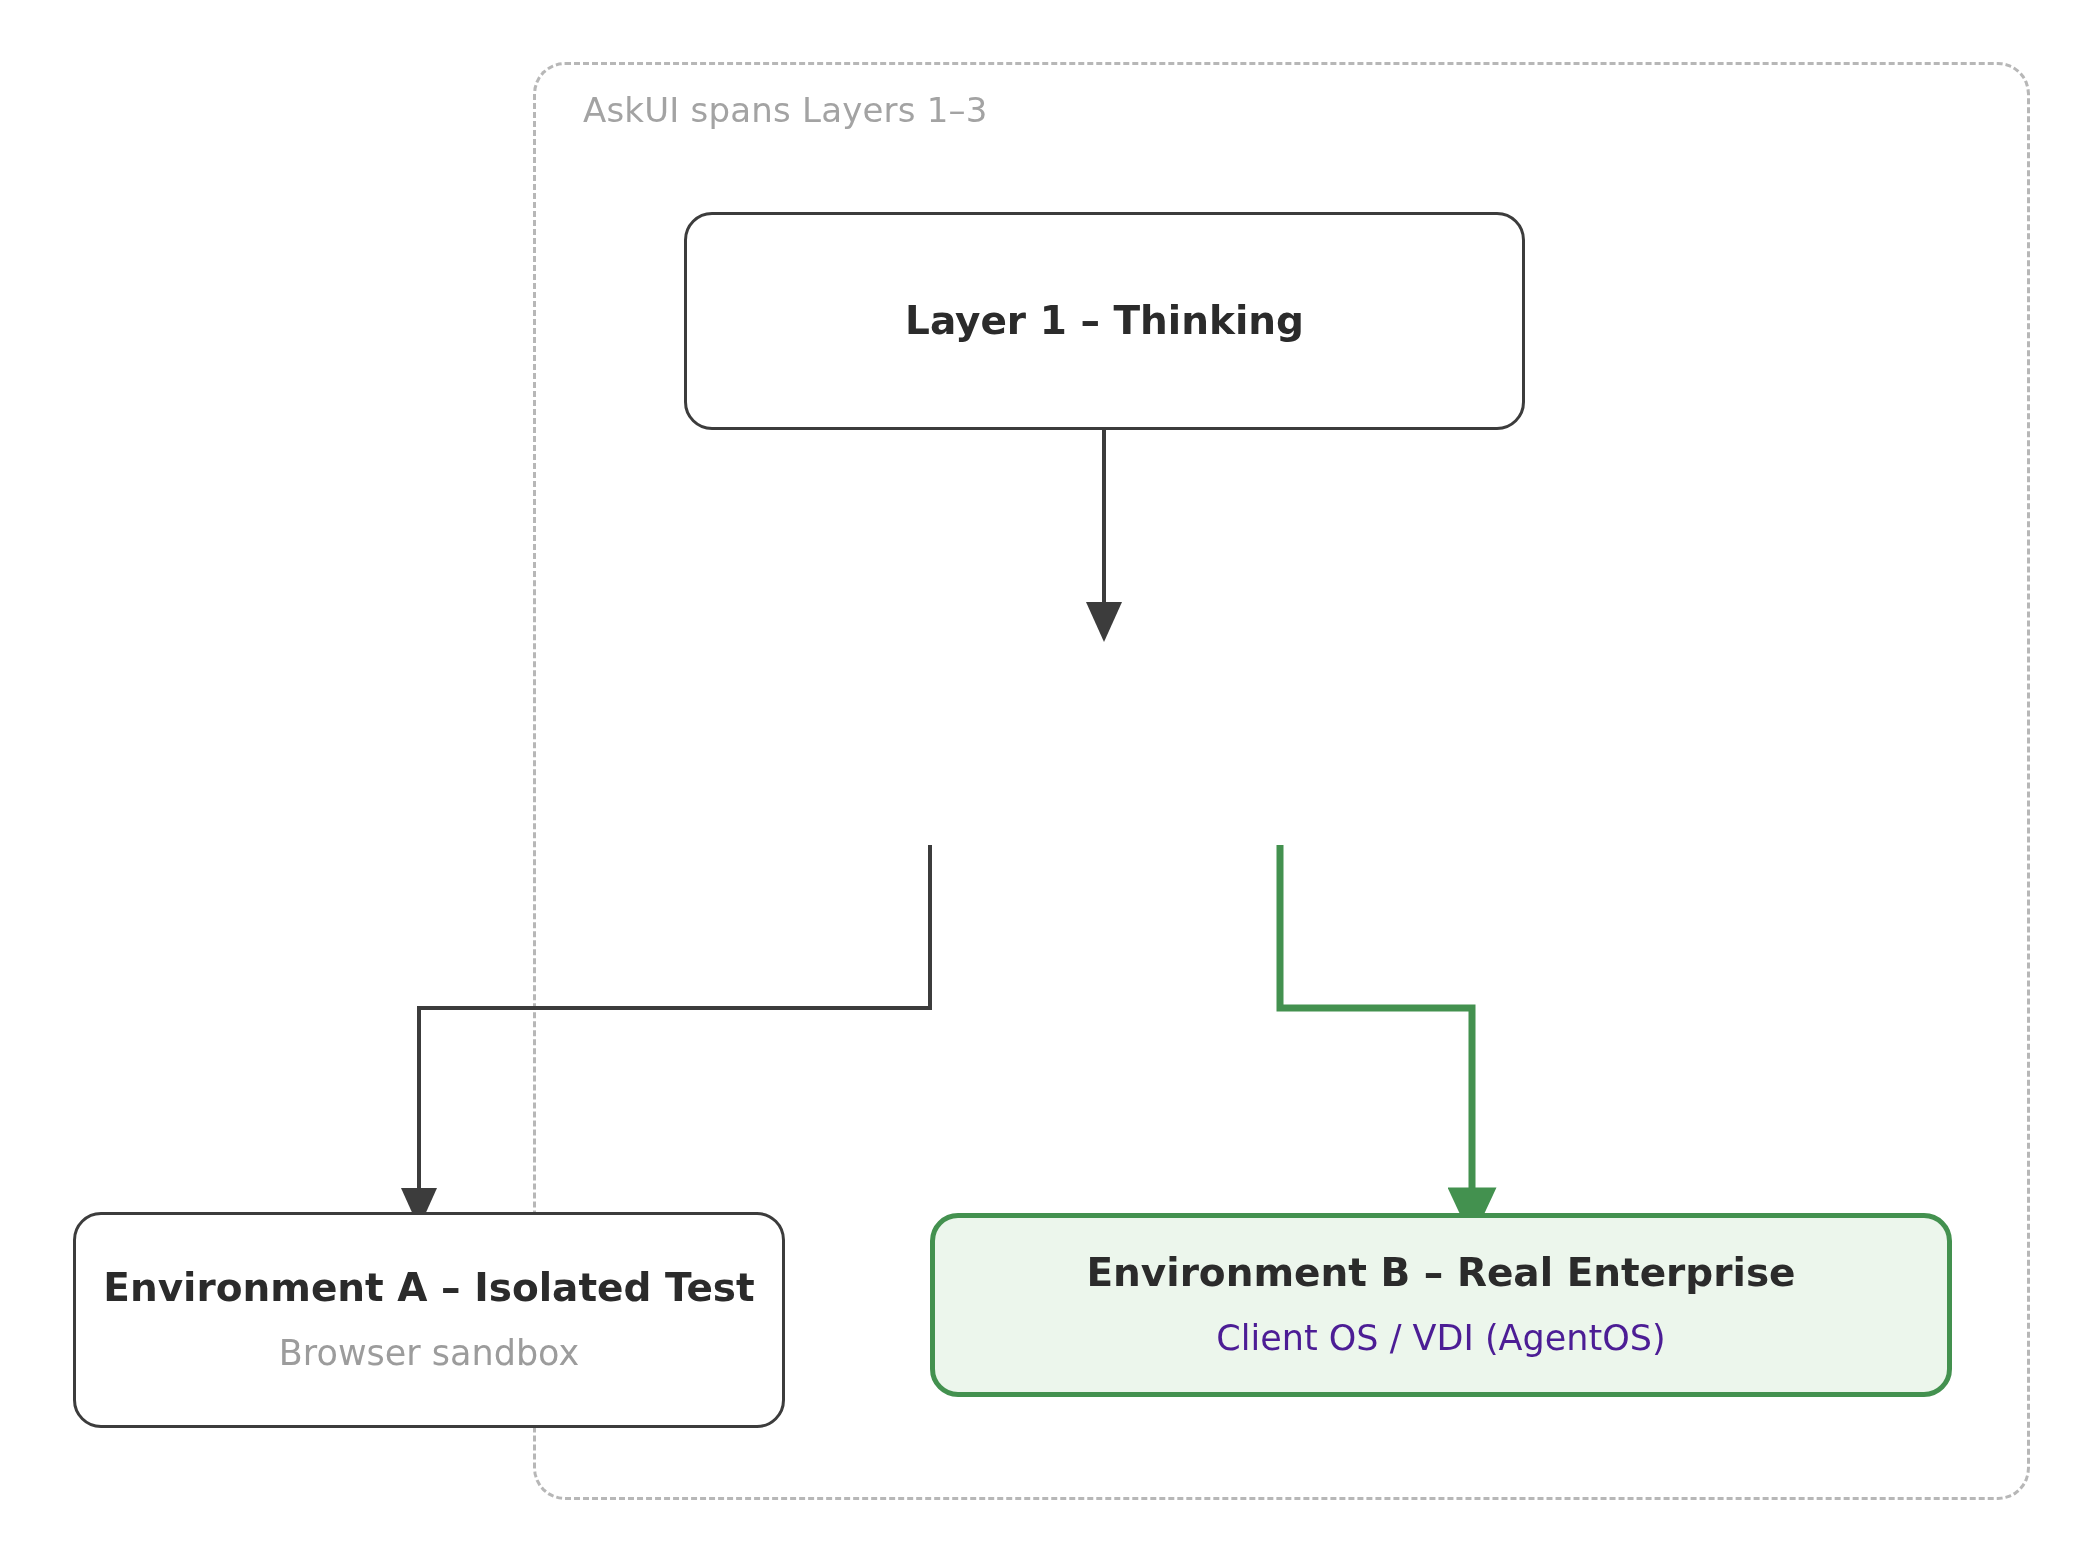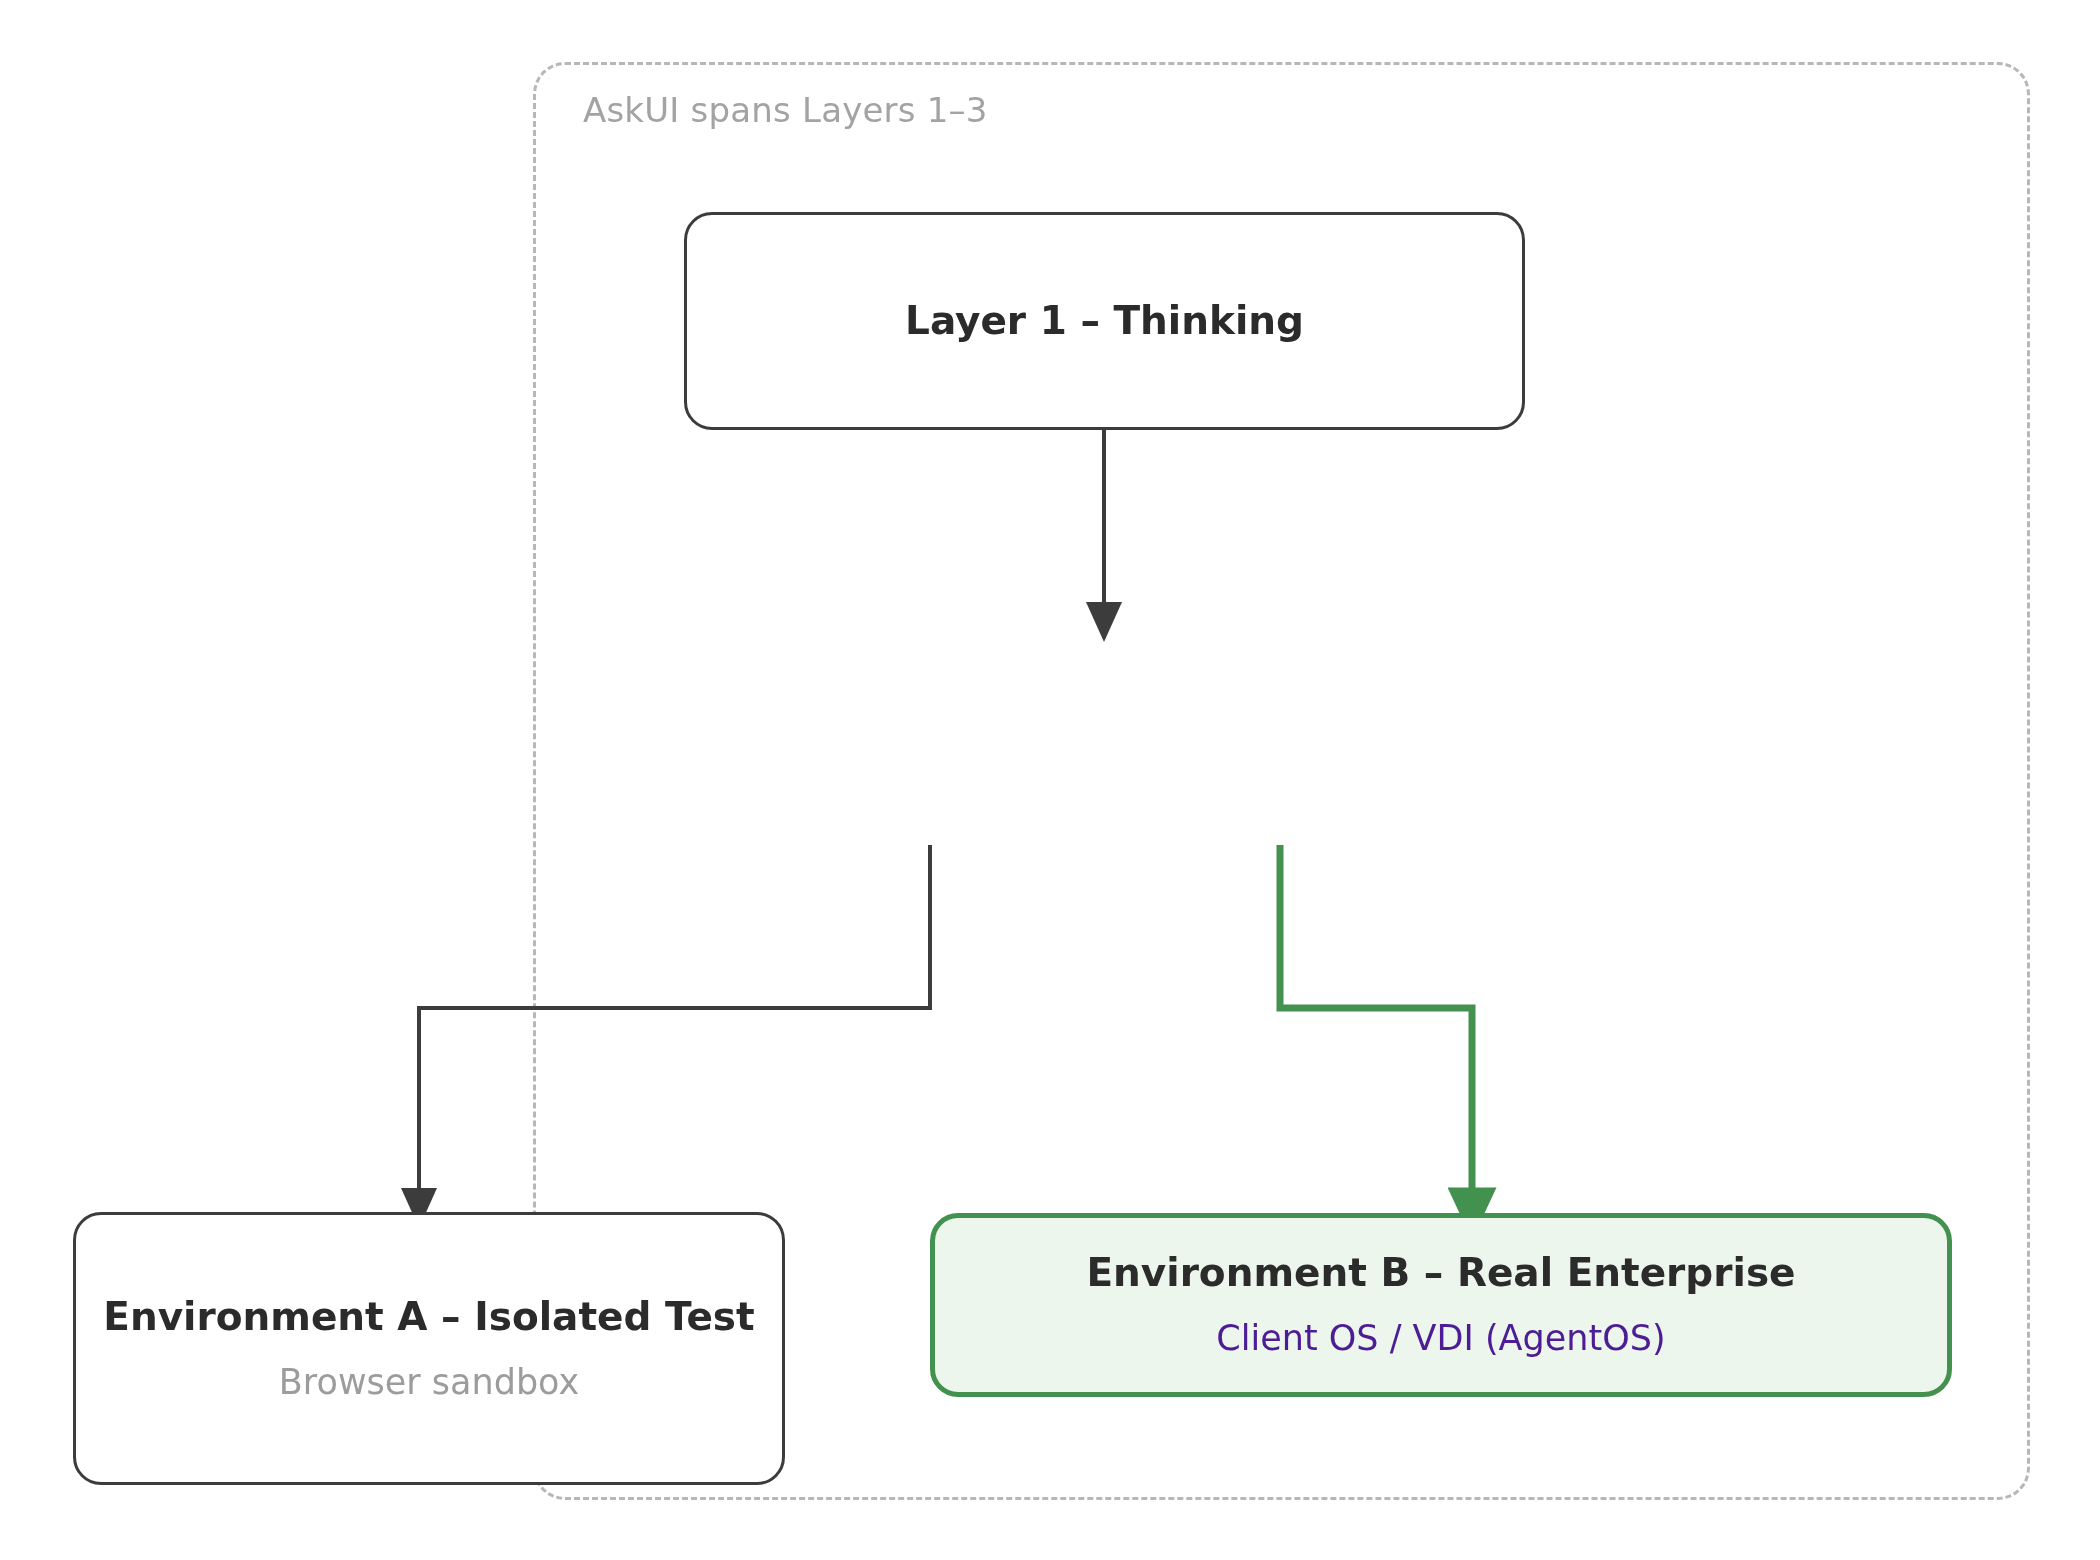--- a/index.html
+++ b/index.html
@@ -75,21 +75,21 @@
     line-height: 1.15;
     white-space: nowrap;
   }
   .node.accent .node-subtitle {
     color: #4c1d95;
   }
 
   
   #node-layer1 { left: 684px;  top: 198px;  width: 841px;  height: 218px; margin-top: 14px; }
   #node-layer2 { left: 684px;  top: 625px;  width: 841px;  height: 218px; }
-  #node-env-a  { left: 73px;   top: 1212px; width: 712px;  height: 273px; }
+  #node-env-a  { left: 73px;   top: 1212px; width: 712px;  height: 216px; }
   #node-env-b  { left: 930px;  top: 1213px; width: 1022px; height: 184px; }
 
   
   #connectors {
     position: absolute;
     left: 0;
     top: 0;
     width: 2100px;
     height: 1560px;
     pointer-events: none;

